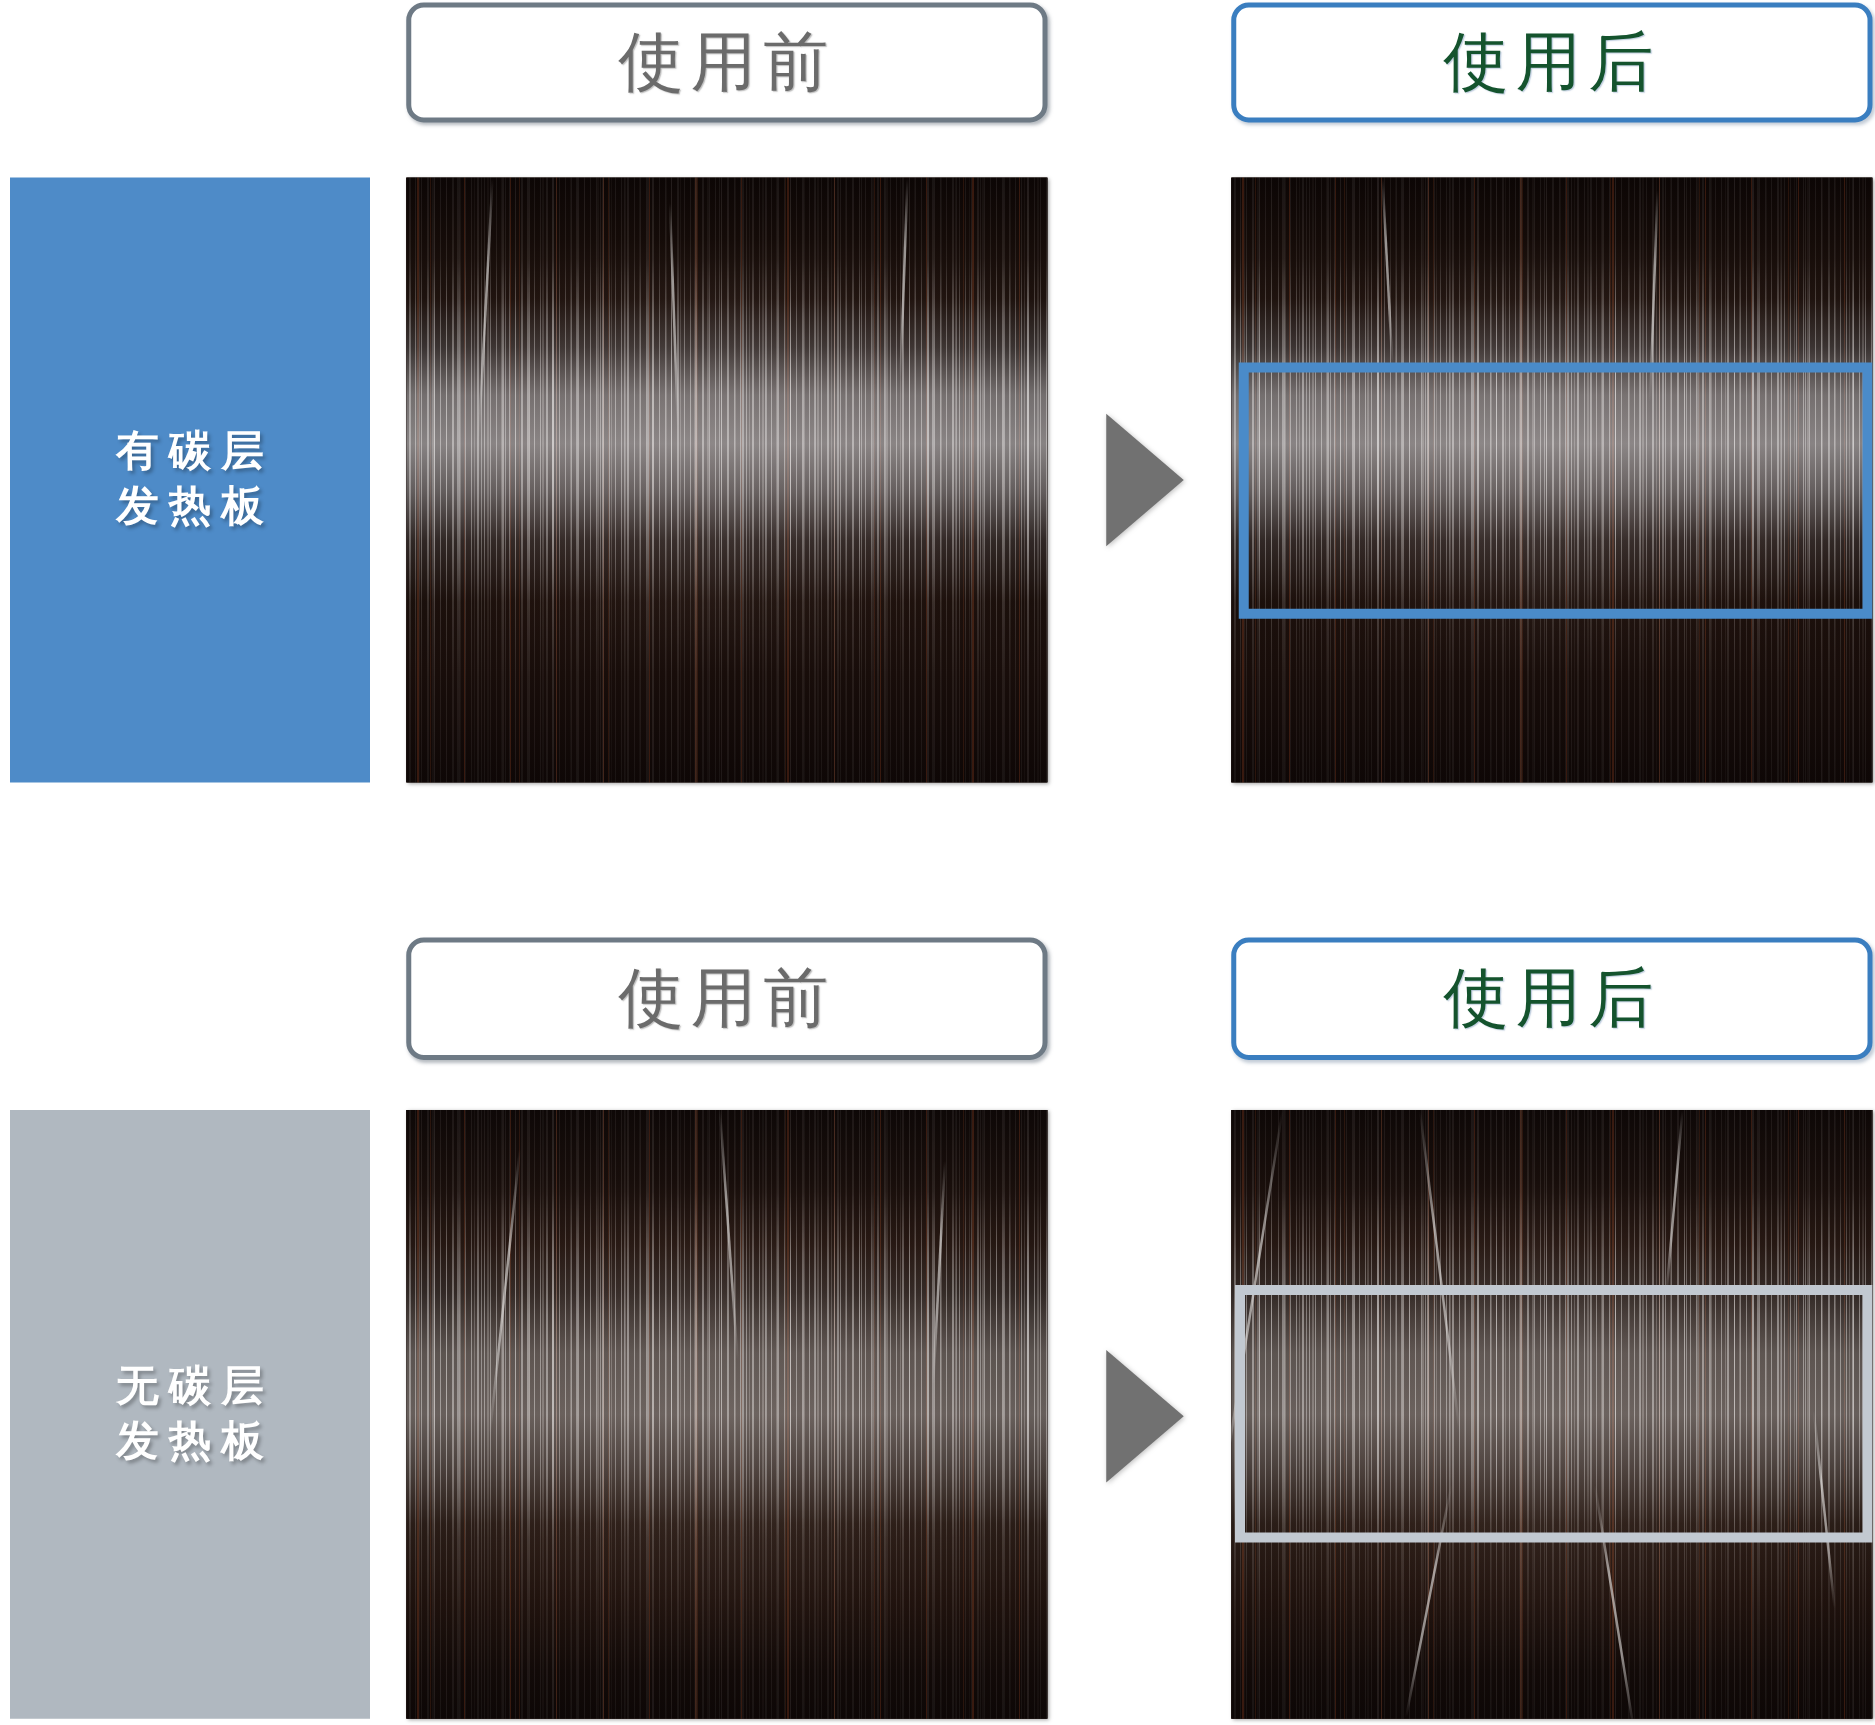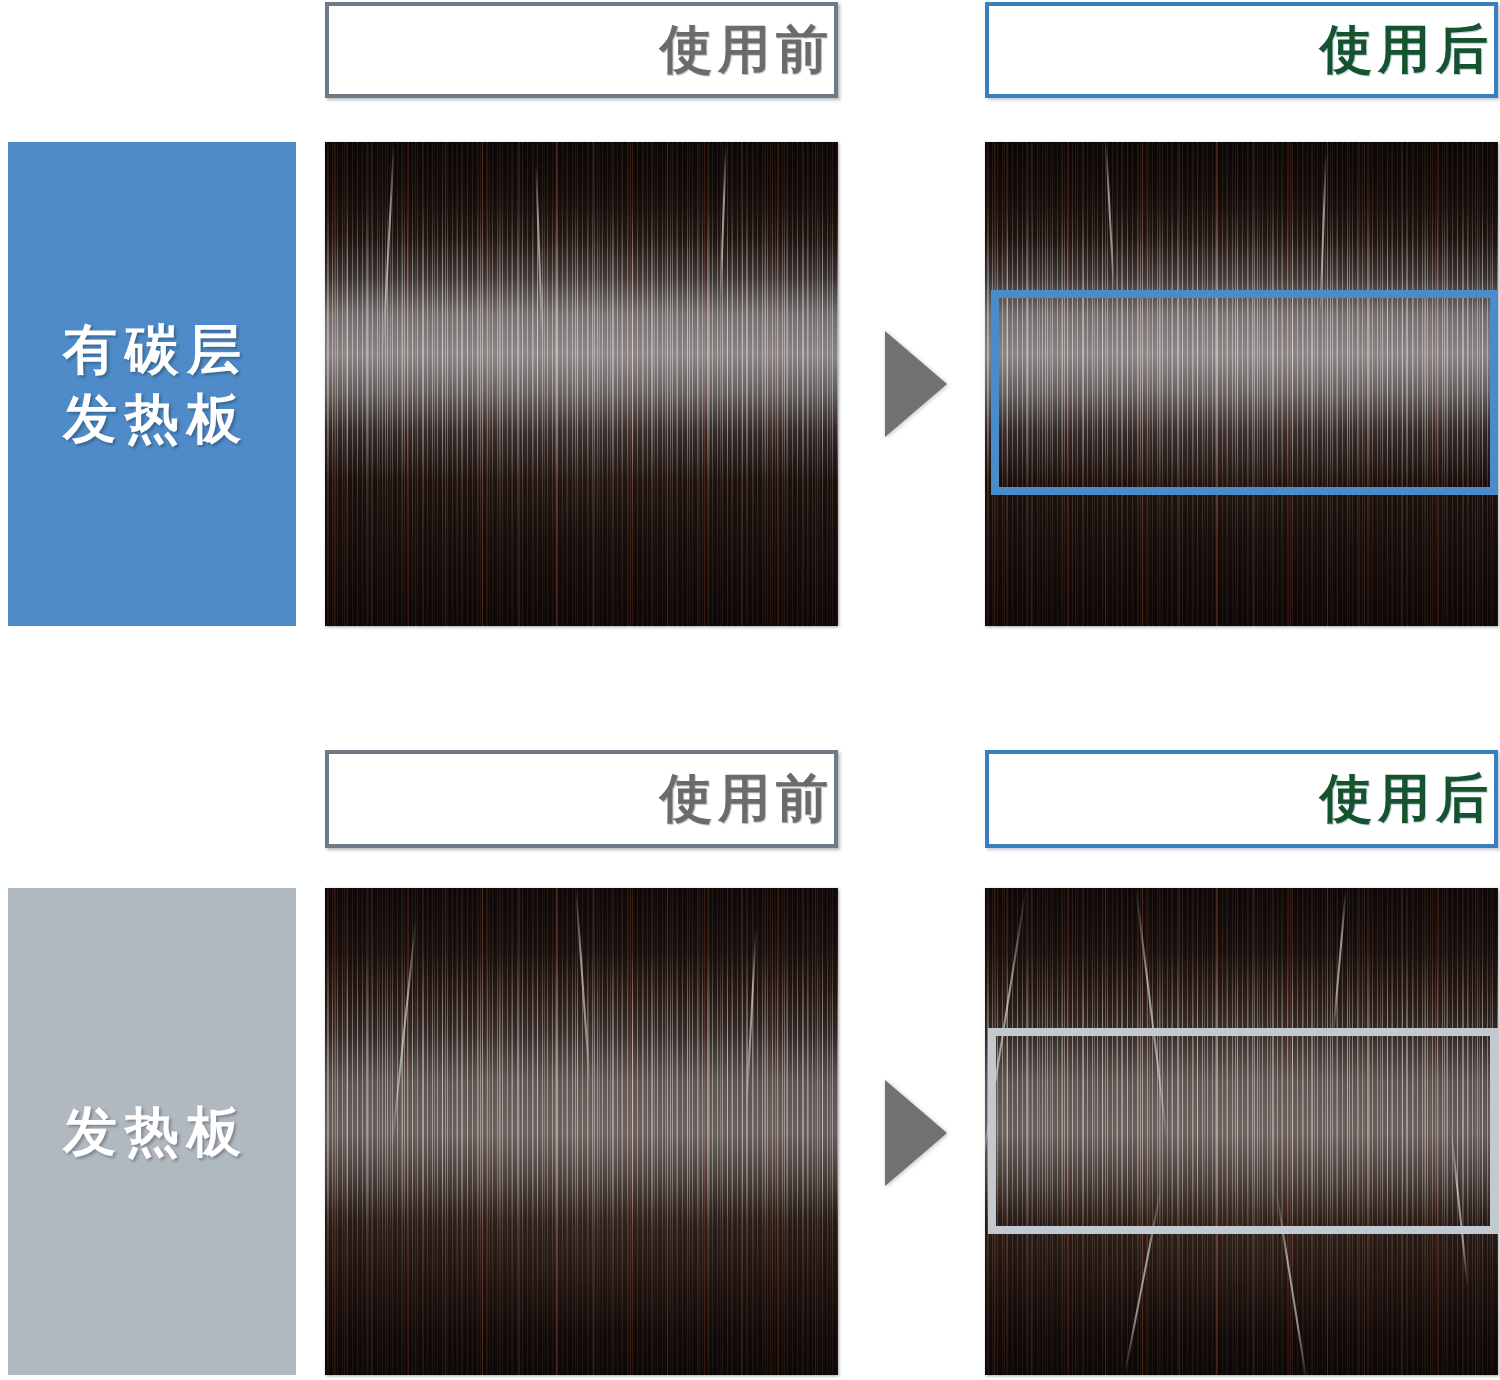--- a/index.html
+++ b/index.html
@@ -15,25 +15,26 @@
     width: 1500px;
     height: 1380px;
     background: #fff;
   }
 
   
   .label-box {
     position: absolute;
     display: flex;
     align-items: center;
-    justify-content: flex-end;
+    justify-content: center;
     background: #ffffff;
     font-size: 52px;
-    font-weight: 700;
+    font-weight: 400;
     letter-spacing: 6px;
+    border-radius: 14px;
   }
   .label-box.before {
     border: 4px solid #6e7a85;
     color: #6b6b6b;
     box-shadow: 2px 2px 3px rgba(120,130,140,0.55);
     text-shadow: 1px 1px 1px rgba(120,120,120,0.5);
   }
   .label-box.after {
     border: 4px solid #3a7ec0;
     color: #14532d;
@@ -42,21 +43,21 @@
   }
 
   
   .side-panel {
     position: absolute;
     display: flex;
     flex-direction: column;
     align-items: center;
     justify-content: center;
     color: #ffffff;
-    font-size: 54px;
+    font-size: 34px;
     font-weight: 700;
     line-height: 1.28;
     letter-spacing: 8px;
     text-indent: 8px;
     text-shadow: 2px 2px 3px rgba(0,0,0,0.28);
   }
   .side-panel .ln { white-space: nowrap; }
 
   
   .photo {
@@ -262,20 +263,21 @@
 
   <div class="label-box before" style="left:325px; top:750px; width:513px; height:98px;">
     <span>使用前</span>
   </div>
 
   <div class="label-box after" style="left:985px; top:750px; width:513px; height:98px;">
     <span>使用后</span>
   </div>
 
   <div class="side-panel" style="left:8px; top:888px; width:288px; height:487px; background:#b0b8c0;">
+    <span class="ln">无碳层</span>
     <span class="ln">发热板</span>
   </div>
 
   <div class="photo soft" style="left:325px; top:888px; width:513px; height:487px;">
     <div class="base"></div>
     <div class="strands"></div>
     <div class="warm"></div>
     <div class="flyaway">
       <i style="left:90px; top:30px; height:230px; transform:rotate(6deg);"></i>
       <i style="left:250px; top:0; height:200px; transform:rotate(-4deg);"></i>

